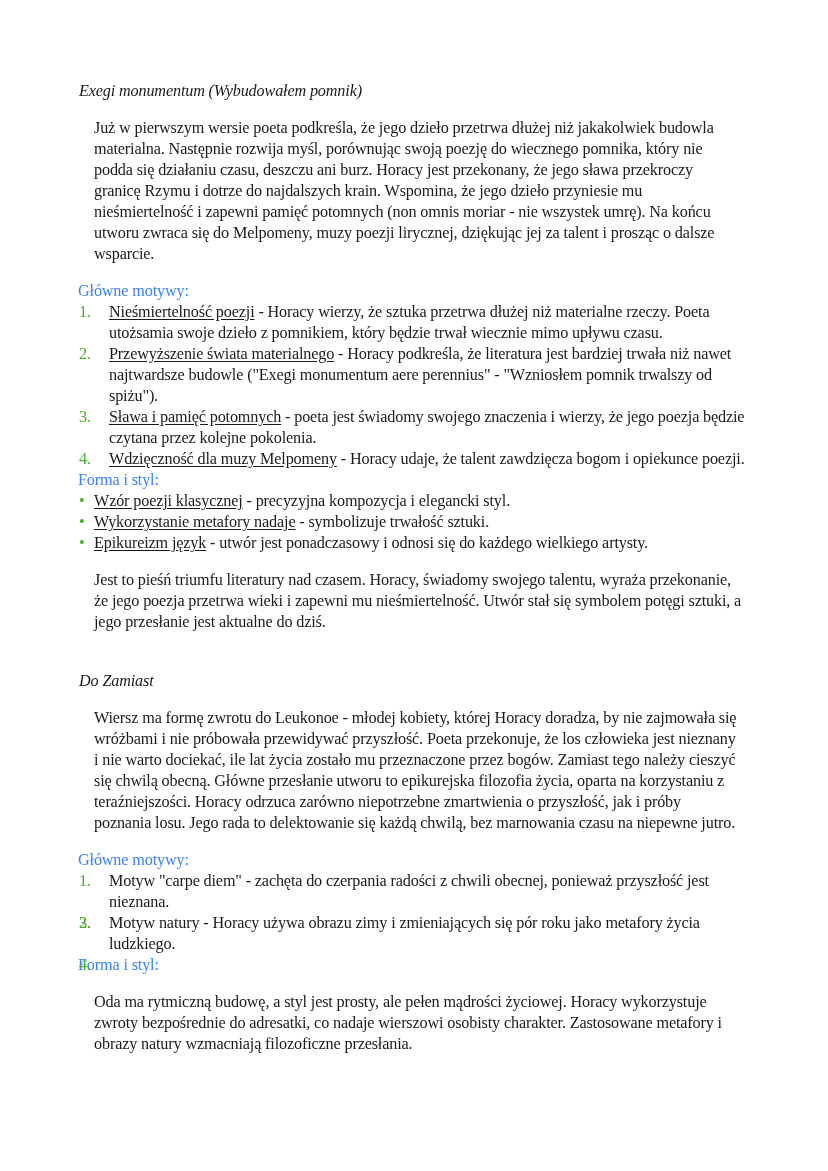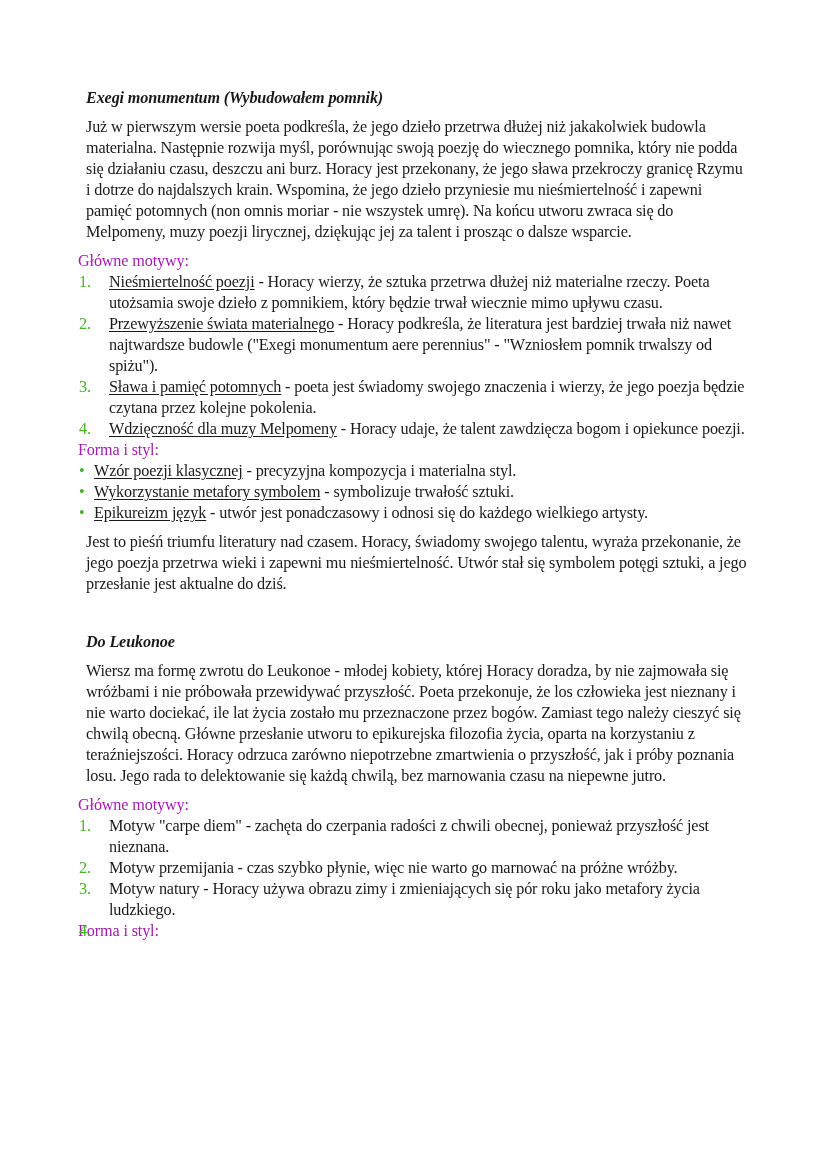--- a/index.html
+++ b/index.html
@@ -18,29 +18,29 @@
     .page {
       position: absolute;
       left: 78px;
       top: 80px;
       width: 680px;
       font-size: 16.2px;
       line-height: 21px;
       letter-spacing: -0.15px;
     }
     .title {
-      font-weight: bold;
+      font-weight: normal;
       font-style: italic;
-      margin: 8px;
+      margin: 1px;
     }
     .para {
-      margin: 8px;
+      margin: 16px;
     }
     .green {
-      color: #a21caf;
+      color: #3b82f6;
       margin: 0;
     }
     ol.motifs {
       list-style: none;
       margin: 0;
       padding: 0;
     }
     ol.motifs li {
       position: relative;
       padding-left: 31px;
@@ -100,56 +100,56 @@
       <li>
         <span class="num">4.</span>
         <span class="u">Wdzięczność dla muzy Melpomeny</span><span> - Horacy udaje, że talent zawdzięcza bogom i opiekunce poezji.</span>
       </li>
     </ol>
 
     <p class="green">Forma i styl:</p>
     <ul class="bullets">
       <li>
         <span class="dot">•</span>
-        <span class="u">Wzór poezji klasycznej</span><span> - precyzyjna kompozycja i materialna styl.</span>
+        <span class="u">Wzór poezji klasycznej</span><span> - precyzyjna kompozycja i elegancki styl.</span>
       </li>
       <li>
         <span class="dot">•</span>
-        <span class="u">Wykorzystanie metafory symbolem</span><span> - symbolizuje trwałość sztuki.</span>
+        <span class="u">Wykorzystanie metafory nadaje</span><span> - symbolizuje trwałość sztuki.</span>
       </li>
       <li>
         <span class="dot">•</span>
         <span class="u">Epikureizm język</span><span> - utwór jest ponadczasowy i odnosi się do każdego wielkiego artysty.</span>
       </li>
     </ul>
 
     <p class="para">Jest to pieśń triumfu literatury nad czasem. Horacy, świadomy swojego talentu, wyraża przekonanie, że jego poezja przetrwa wieki i zapewni mu nieśmiertelność. Utwór stał się symbolem potęgi sztuki, a jego przesłanie jest aktualne do dziś.</p>
   </section>
 
   <div class="gap"></div>
 
   <section>
-    <p class="title">Do Leukonoe</p>
+    <p class="title">Do Zamiast</p>
     <p class="para">Wiersz ma formę zwrotu do Leukonoe - młodej kobiety, której Horacy doradza, by nie zajmowała się wróżbami i nie próbowała przewidywać przyszłość. Poeta przekonuje, że los człowieka jest nieznany i nie warto dociekać, ile lat życia zostało mu przeznaczone przez bogów. Zamiast tego należy cieszyć się chwilą obecną. Główne przesłanie utworu to epikurejska filozofia życia, oparta na korzystaniu z teraźniejszości. Horacy odrzuca zarówno niepotrzebne zmartwienia o przyszłość, jak i próby poznania losu. Jego rada to delektowanie się każdą chwilą, bez marnowania czasu na niepewne jutro.</p>
 
     <p class="green">Główne motywy:</p>
     <ol class="motifs">
       <li>
         <span class="num">1.</span>
         <span>Motyw "carpe diem" - zachęta do czerpania radości z chwili obecnej, ponieważ przyszłość jest nieznana.</span>
       </li>
       <li>
         <span class="num">2.</span>
-        <span>Motyw przemijania - czas szybko płynie, więc nie warto go marnować na próżne wróżby.</span>
       </li>
       <li>
         <span class="num">3.</span>
         <span>Motyw natury - Horacy używa obrazu zimy i zmieniających się pór roku jako metafory życia ludzkiego.</span>
       </li>
       <li>
         <span class="num">4.</span>
       </li>
     </ol>
 
     <p class="green">Forma i styl:</p>
+    <p class="para">Oda ma rytmiczną budowę, a styl jest prosty, ale pełen mądrości życiowej. Horacy wykorzystuje zwroty bezpośrednie do adresatki, co nadaje wierszowi osobisty charakter. Zastosowane metafory i obrazy natury wzmacniają filozoficzne przesłania.</p>
   </section>
 
 </div>
 
 </body></html>

